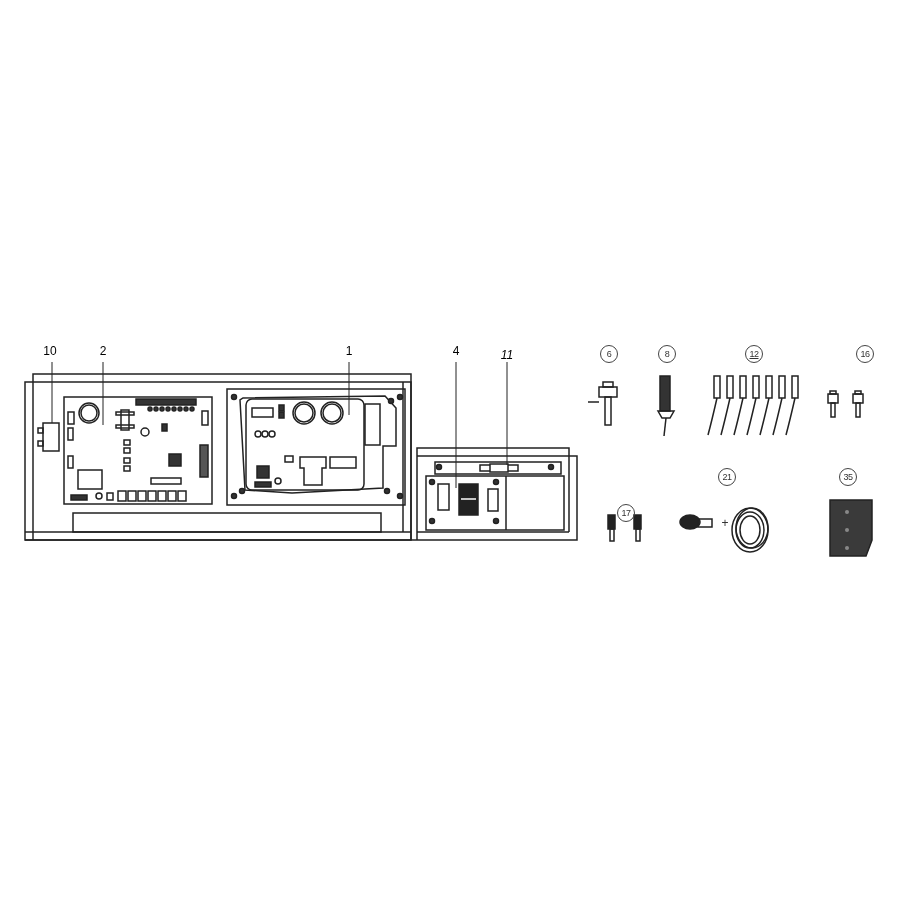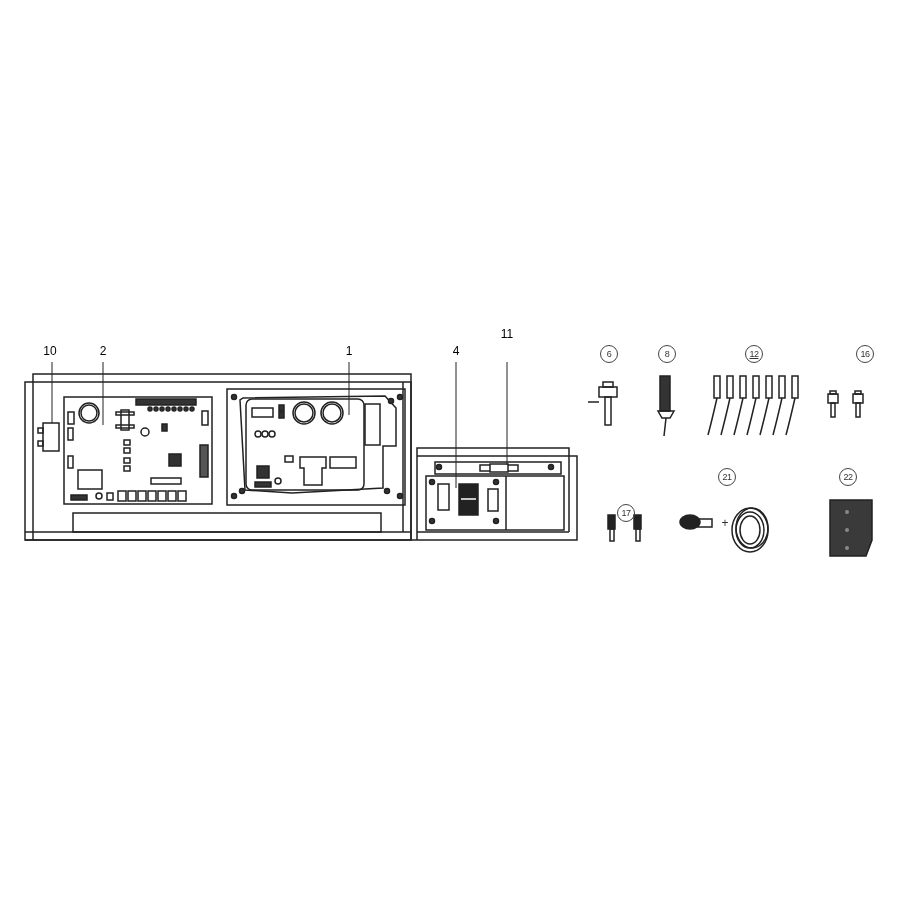--- a/index.html
+++ b/index.html
@@ -200,22 +200,22 @@
           <circle cx="847" cy="548" r="2"></circle>
         </g>
     </g>
   </g>
 </svg>
 
 <div class="callout" style="left:50px;top:344px;">10</div>
 <div class="callout" style="left:103px;top:344px;">2</div>
 <div class="callout" style="left:349px;top:344px;">1</div>
 <div class="callout" style="left:456px;top:344px;">4</div>
-<div class="callout" style="left:507px;top:327px;">11</div>
+<div class="callout" style="left:507px;top:348px;font-style:italic;">11</div>
 
 <div class="circ-label" style="left:609px;top:354px;">6</div>
 <div class="circ-label" style="left:667px;top:354px;">8</div>
 <div class="circ-label" style="left:754px;top:354px;text-decoration:underline;">12</div>
 <div class="circ-label" style="left:865px;top:354px;">16</div>
 <div class="circ-label" style="left:626px;top:477px;margin-top:36px;">17</div>
 <div class="circ-label" style="left:727px;top:477px;">21</div>
-<div class="circ-label" style="left:848px;top:477px;">22</div>
+<div class="circ-label" style="left:848px;top:477px;">35</div>
 <div class="callout" style="left:725px;top:516px;color:#333;">+</div>
 
 </body></html>

